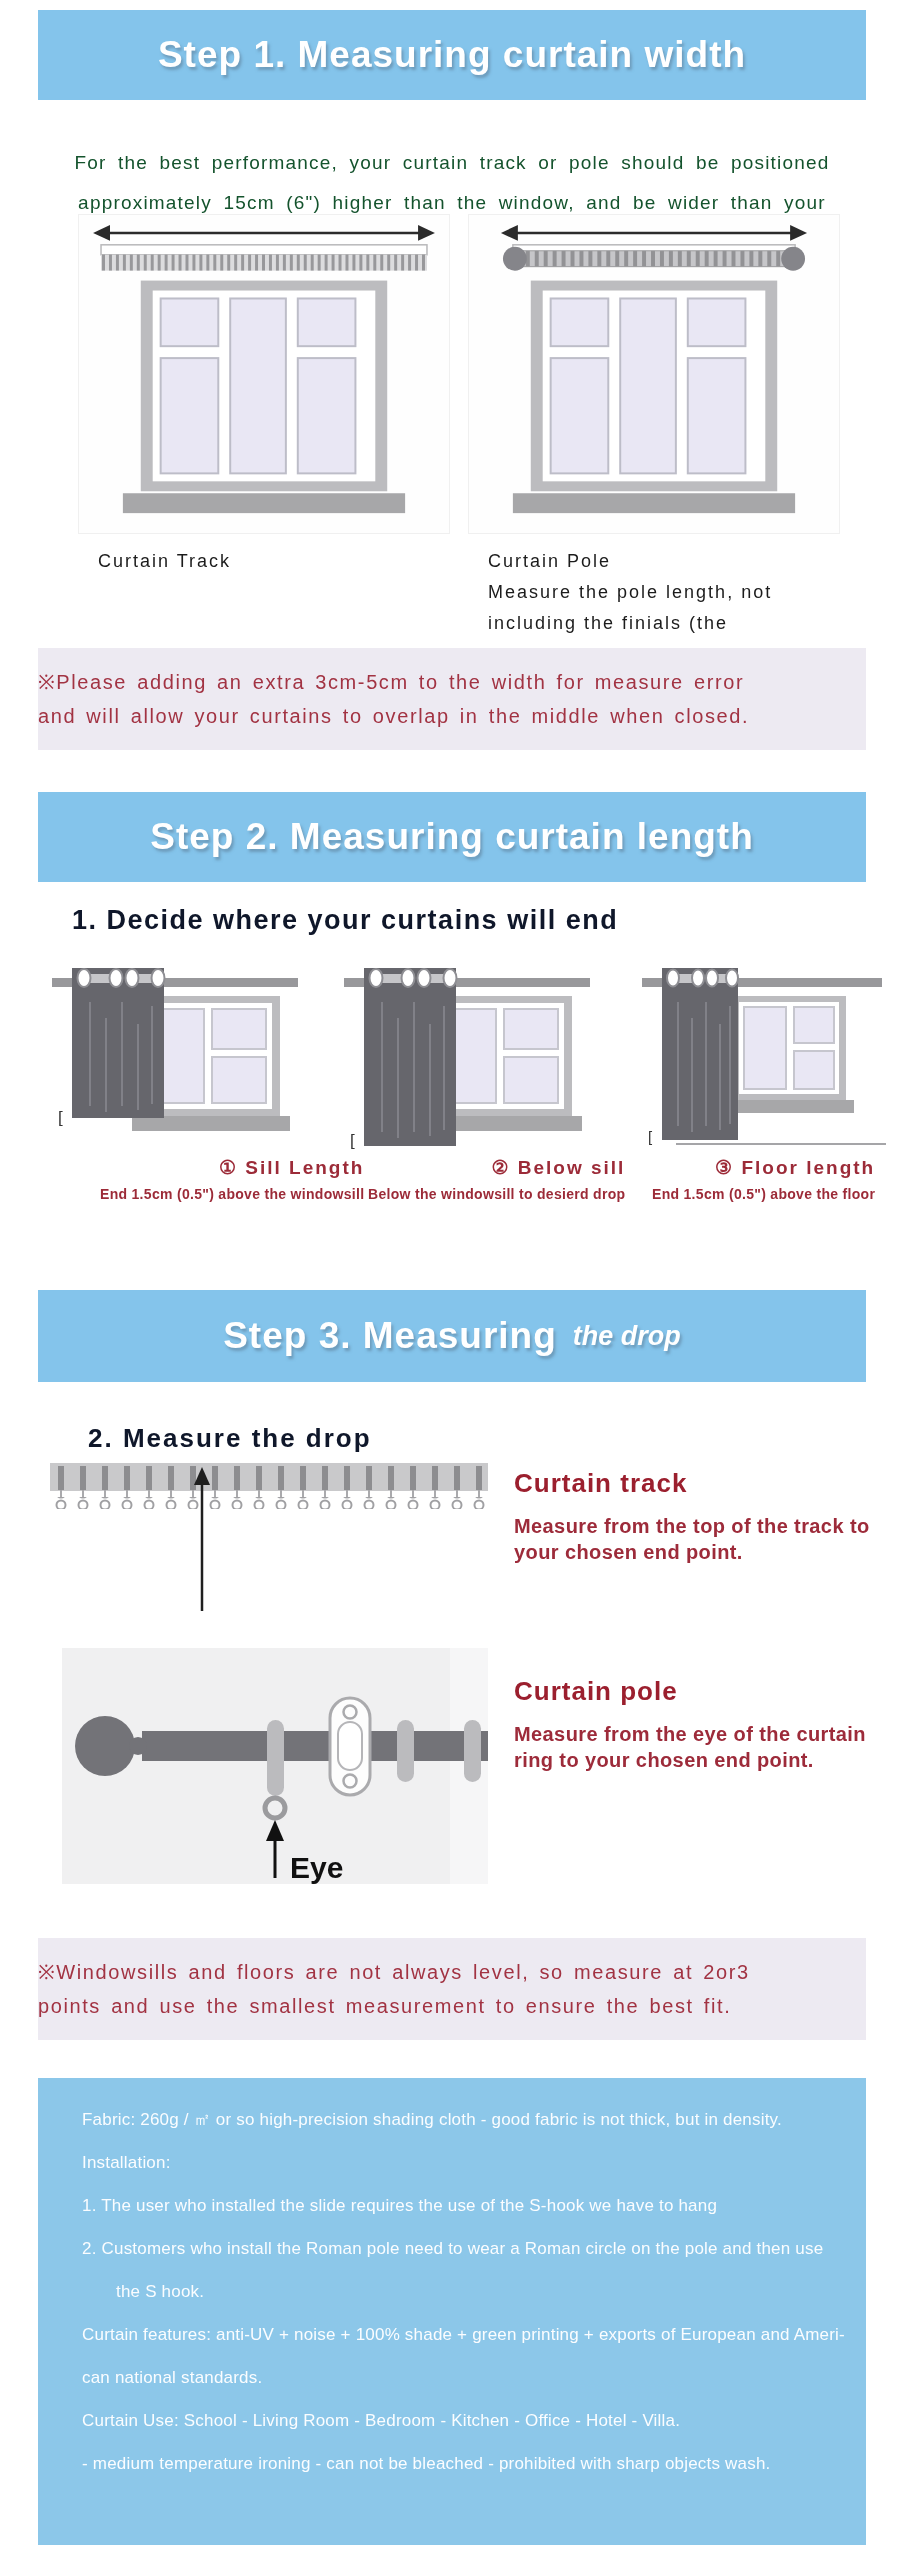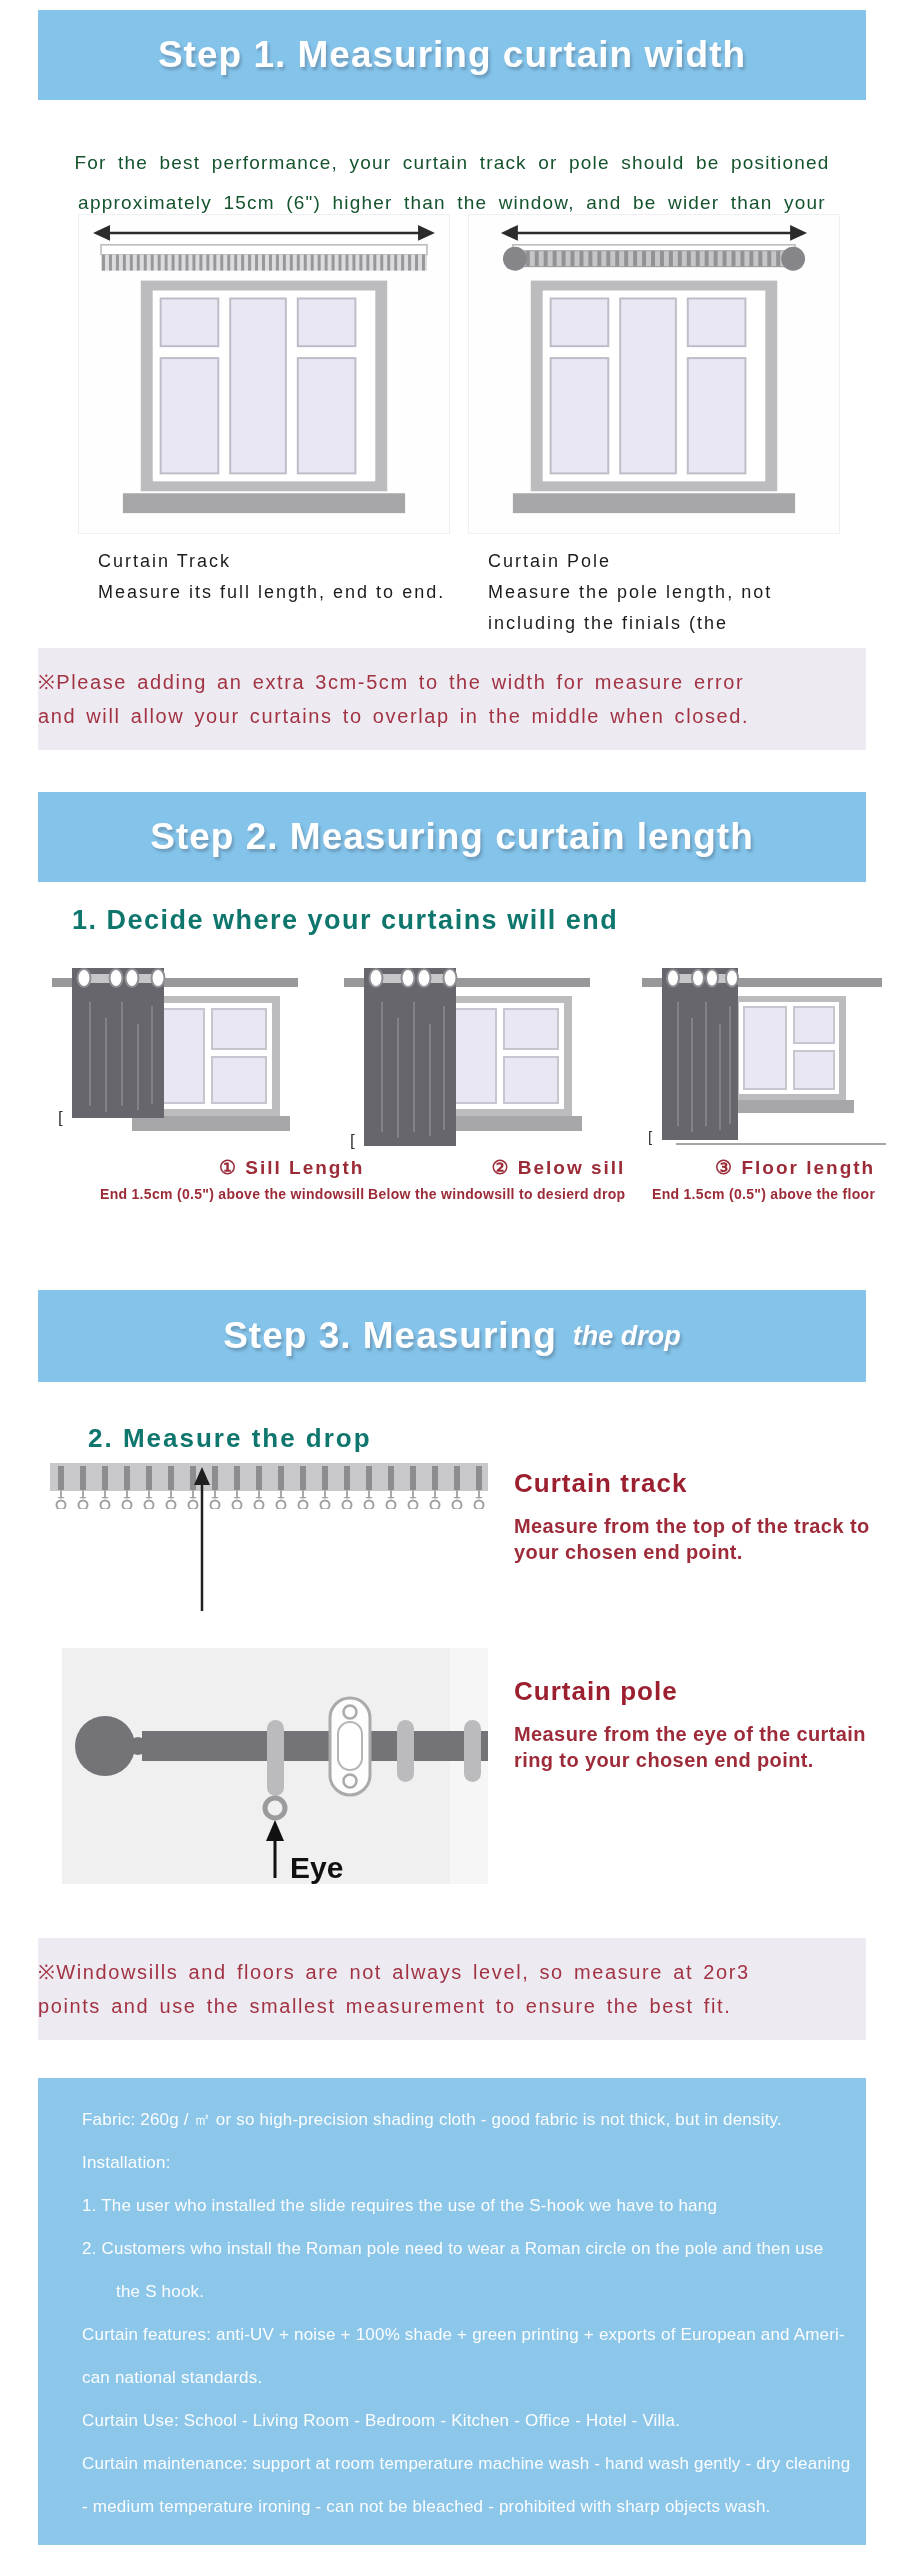--- a/index.html
+++ b/index.html
@@ -35,21 +35,21 @@
   }
   #cap-track{left:98px}
   #cap-pole{left:488px}
   .note{
     position:absolute;left:38px;width:828px;height:102px;background:#edeaf2;
     color:#a23343;text-align:left;font-size:20px;letter-spacing:1.6px;word-spacing:3px;
     font-weight:500;display:flex;flex-direction:column;justify-content:center;line-height:34px;
   }
   #note1{top:648px}
   #note2{top:1938px}
-  .h-black{position:absolute;color:#0f766e;font-weight:bold;}
+  .h-black{position:absolute;color:#0f172a;font-weight:bold;}
   #heading1{top:905px;left:72px;font-size:27px;letter-spacing:1.5px;}
   #heading2{top:1423px;left:88px;font-size:26px;letter-spacing:2px;}
   .curtain-fig{position:absolute;top:956px;}
   #fig1{left:46px;width:262px;height:200px;}
   #fig2{left:338px;width:262px;height:200px;}
   #fig3{left:636px;width:252px;height:200px;}
   .curtain-fig svg{display:block;width:100%;height:100%;}
   .len-cap{position:absolute;top:1156px;color:#9c2b38;}
   .len-cap .t{font-size:19px;font-weight:bold;letter-spacing:2px;text-align:right;}
   .len-cap .d{font-size:14px;font-weight:bold;margin-top:7px;letter-spacing:0.3px;}
@@ -127,21 +127,20 @@
     <rect x="82" y="144" width="58" height="116" fill="#e9e7f4" stroke="#bdbdc8" stroke-width="2"></rect>
     <rect x="152" y="84" width="56" height="176" fill="#e9e7f4" stroke="#bdbdc8" stroke-width="2"></rect>
     <rect x="220" y="84" width="58" height="48" fill="#e9e7f4" stroke="#bdbdc8" stroke-width="2"></rect>
     <rect x="220" y="144" width="58" height="116" fill="#e9e7f4" stroke="#bdbdc8" stroke-width="2"></rect>
     <rect x="44" y="280" width="284" height="20" fill="#a7a7a9"></rect>
   </svg>
 </div>
 
 <div class="width-caption" id="cap-track">
   <div>Curtain Track</div>
-  <div>Measure its full length, end to end.</div>
 </div>
 <div class="width-caption" id="cap-pole">
   <div>Curtain Pole</div>
   <div>Measure the pole length, not</div>
   <div>including the finials (the</div>
 </div>
 
 <div class="note" id="note1">
   <div>※Please adding an extra 3cm-5cm to the width for measure error</div>
   <div>and will allow your curtains to overlap in the middle when closed.</div>
@@ -299,15 +298,14 @@
 
 <div class="info">
   <div>Fabric: 260g / ㎡ or so high-precision shading cloth - good fabric is not thick, but in density.</div>
   <div>Installation:</div>
   <div>1. The user who installed the slide requires the use of the S-hook we have to hang</div>
   <div>2. Customers who install the Roman pole need to wear a Roman circle on the pole and then use</div>
   <div class="indent">the S hook.</div>
   <div>Curtain features: anti-UV + noise + 100% shade + green printing + exports of European and Ameri-</div>
   <div>can national standards.</div>
   <div>Curtain Use: School - Living Room - Bedroom - Kitchen - Office - Hotel - Villa.</div>
-  <div>Curtain maintenance: support at room temperature machine wash - hand wash gently - dry cleaning</div>
   <div>- medium temperature ironing - can not be bleached - prohibited with sharp objects wash.</div>
 </div>
 
 </body></html>

